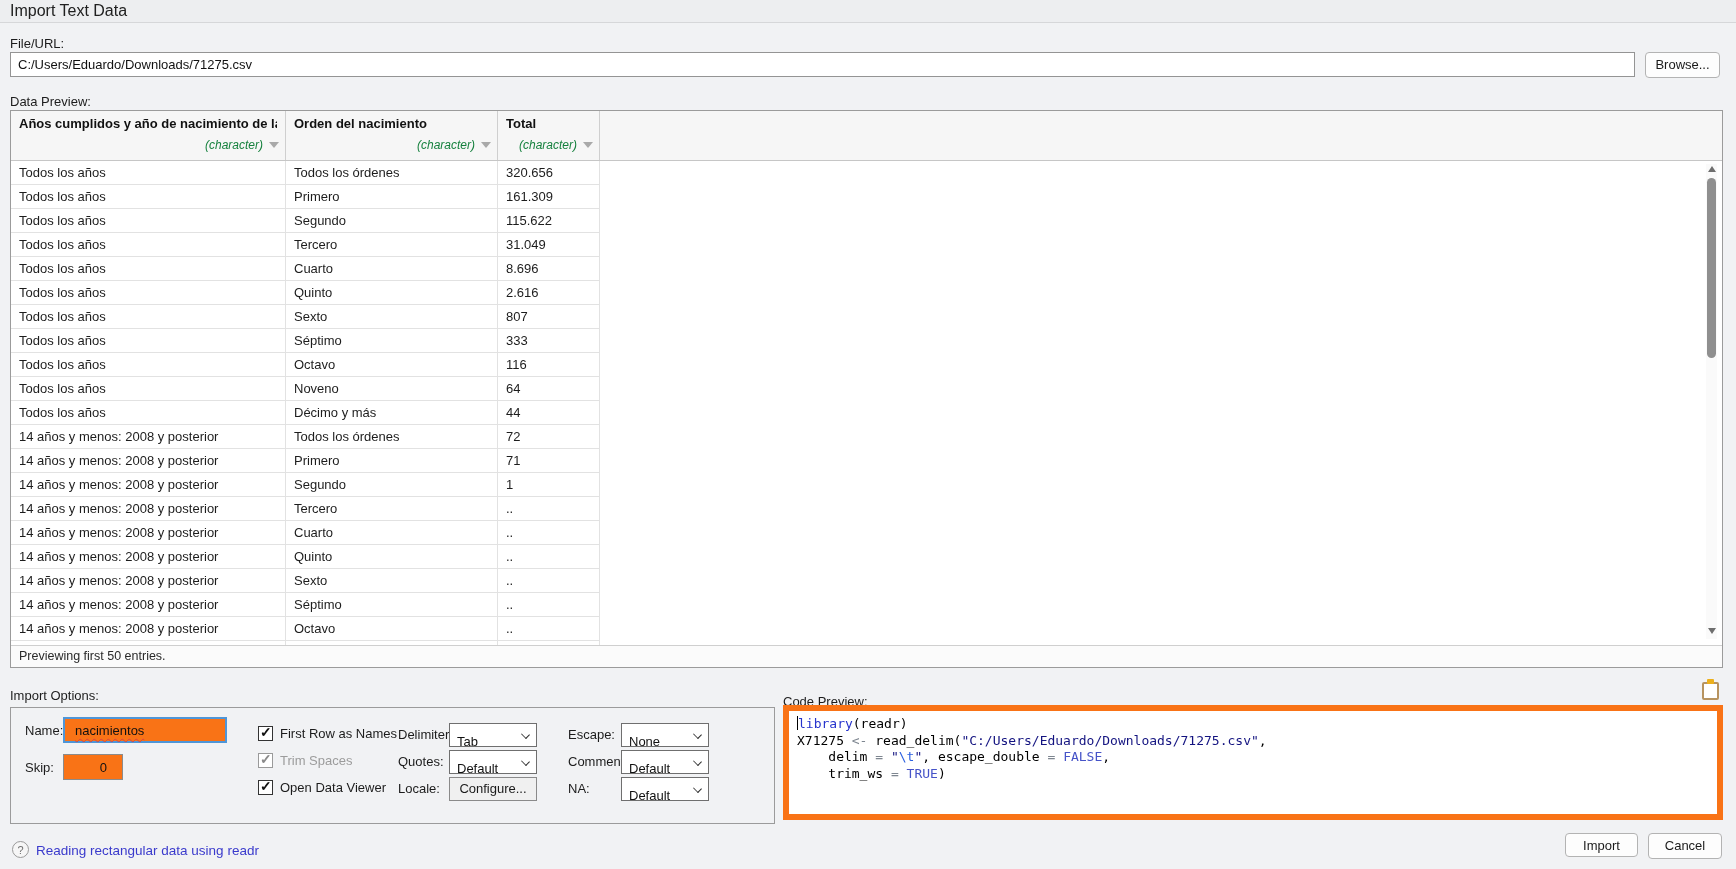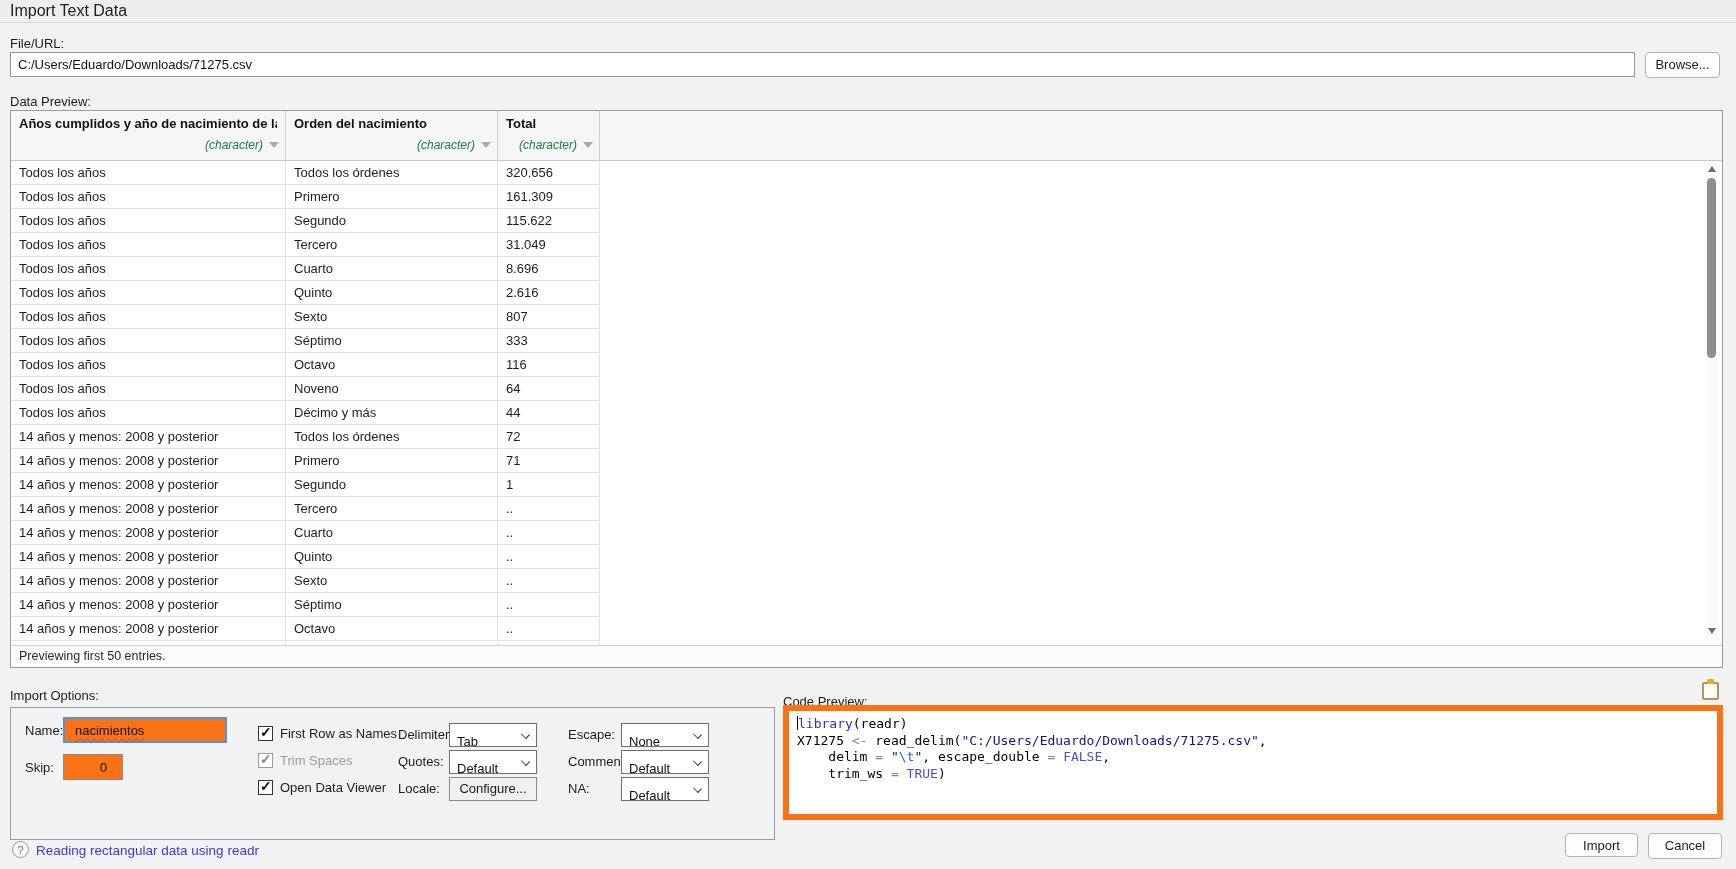--- a/index.html
+++ b/index.html
@@ -41,21 +41,21 @@
 
   
   .vscroll { position:absolute; right:5px; top:53px; bottom:28px; width:11px; background:#fafafa; }
   .vscroll .arr { position:absolute; left:1px; width:9px; height:9px; }
   .arr.up { top:2px; } .arr.down { bottom:2px; }
   .tri-up { width:0;height:0;margin:0 auto;border-left:4.5px solid transparent;border-right:4.5px solid transparent;border-bottom:6px solid #6e6e6e; }
   .tri-dn { width:0;height:0;margin:0 auto;border-left:4.5px solid transparent;border-right:4.5px solid transparent;border-top:6px solid #6e6e6e; }
   .vthumb { position:absolute; left:1px; top:14px; width:9px; height:180px; background:#8f8f8f; border-radius:5px; }
 
   
-  .options-panel { position:absolute; left:10px; top:707px; width:765px; height:133px; border:1px solid #9b9b9b; }
+  .options-panel { position:absolute; left:10px; top:707px; width:765px; height:117px; border:1px solid #9b9b9b; }
   .opt-label { position:absolute; font-size:13px; color:#1c1c1c; }
   .textbox { position:absolute; background:#f97316; border:1px solid #8b8b8b; font-size:13px; color:#111;
              display:flex; align-items:center; padding:0 10px; }
   .textbox.focus { border:2px solid #4f96d8; }
   .misspell { text-decoration-line:underline; text-decoration-style:wavy; text-decoration-color:#d64540;
               text-decoration-thickness:1px; text-underline-offset:3px; }
   .checkrow { position:absolute; display:flex; align-items:center; gap:7px; height:18px; }
   .checkbox { width:15px; height:15px; background:#fff; border:1px solid #333; position:relative; flex:none; }
   .checkbox .mark { position:absolute; left:1px; top:-3px; font-size:14px; font-weight:bold; color:#111; }
   .checkrow.disabled .checkbox { border-color:#9a9a9a; }

